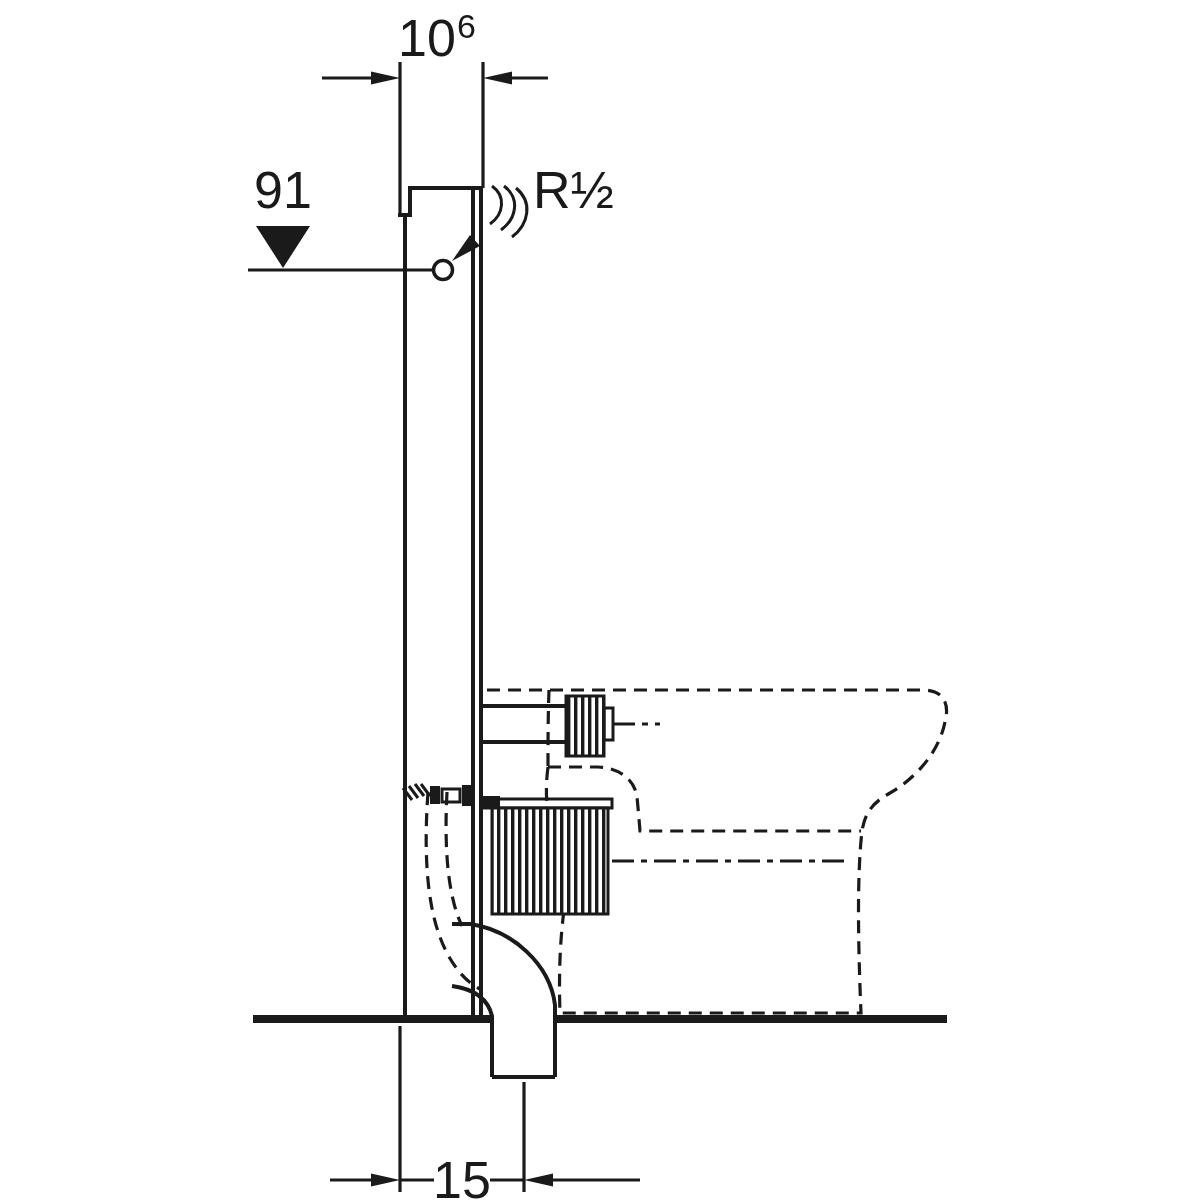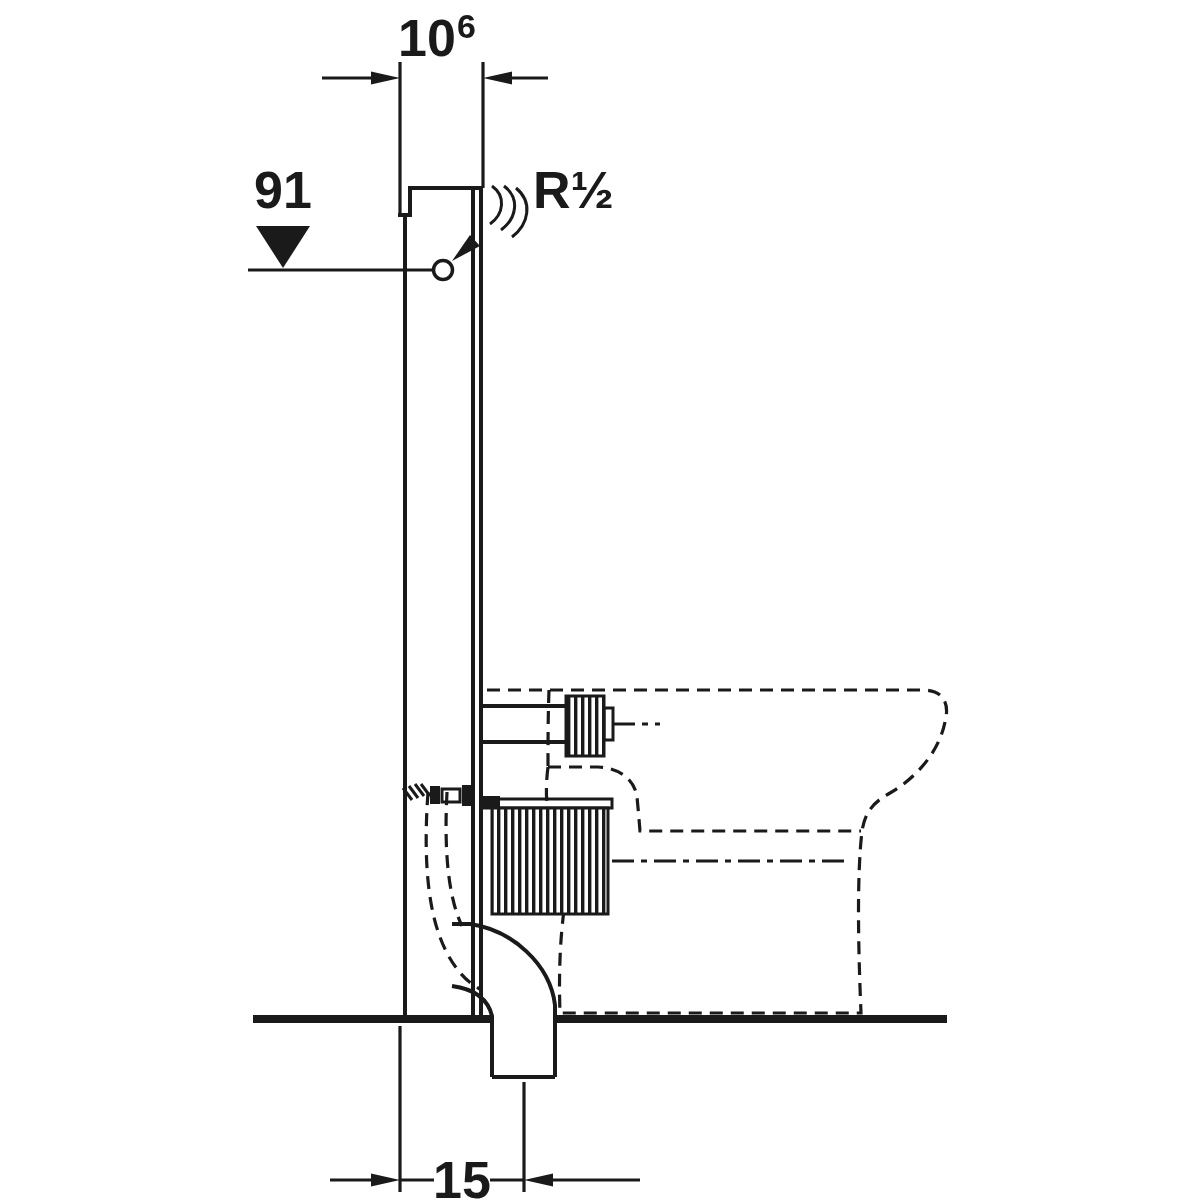--- a/index.html
+++ b/index.html
@@ -1,17 +1,17 @@
 <!DOCTYPE html>
 <html style="--line: #1a1a1a; --bg: #ffffff;"><head>
 <meta charset="utf-8">
 <style>
   :root { --line:#1a1a1a; --bg:#ffffff; }
   html,body { margin:0; padding:0; background:var(--bg); }
-  .stage { width:1200px; height:1200px; background:var(--bg); position:relative;font-weight:bold; }
+  .stage { width:1200px; height:1200px; background:var(--bg); position:relative; }
   svg { display:block; }
   .ln   { stroke:var(--line); stroke-width:4; fill:none; }
   .thin { stroke:var(--line); stroke-width:3; fill:none; }
   .dash { stroke:var(--line); stroke-width:3.2; fill:none; stroke-dasharray:13 8; }
   .cline{ stroke:var(--line); stroke-width:3; fill:none; stroke-dasharray:22 7 6 7; }
   .dim  { stroke:var(--line); stroke-width:3.2; fill:none; }
   .fillb{ fill:var(--line); stroke:none; }
   .port { fill:#ffffff; stroke:var(--line); stroke-width:3.5; }
   .floor{ stroke:var(--line); stroke-width:8; fill:none; }
   .txt  { font-family:"Liberation Sans", sans-serif; font-size:52px; fill:var(--line); }

